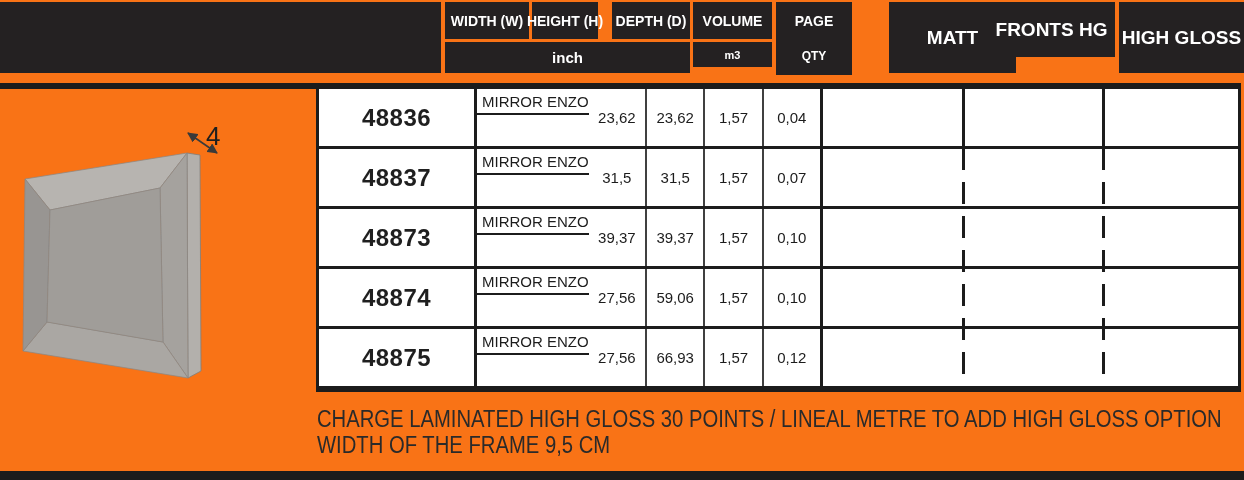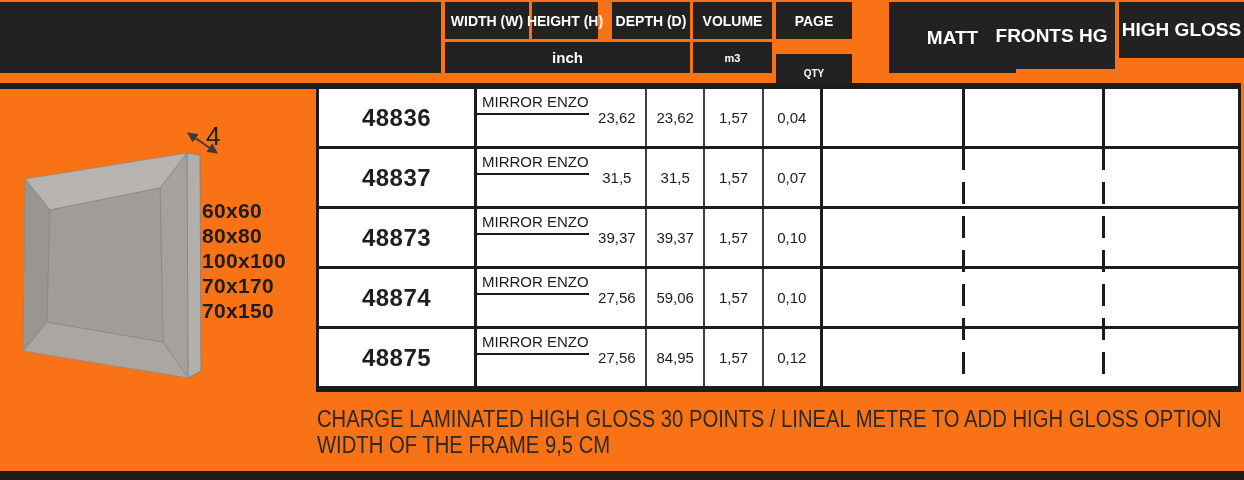--- a/index.html
+++ b/index.html
@@ -8,25 +8,25 @@
   
   .hcell{position:absolute;background:#242122;color:#ffffff;display:flex;
          align-items:center;justify-content:center;font-weight:bold;white-space:nowrap;}
   .hblock{left:0;top:2px;width:441px;height:71px;}
   .hw{left:445px;top:2px;width:84px;height:37px;font-size:14px;}
   .hh{left:532px;top:2px;width:66px;height:37px;font-size:14px;}
   .hd{left:612px;top:2px;width:78px;height:37px;font-size:14px;}
   .hv{left:693px;top:2px;width:79px;height:37px;font-size:14px;}
   .hp{left:776px;top:2px;width:76px;height:37px;font-size:14px;}
   .hinch{left:445px;top:42px;width:245px;height:31px;font-size:15px;}
-  .hm3{left:693px;top:42px;width:79px;height:31px;font-size:11px;}
-  .hqty{left:776px;top:54px;width:76px;height:39px;font-size:10px;}
+  .hm3{left:693px;top:42px;width:79px;height:25px;font-size:11px;}
+  .hqty{left:776px;top:36px;width:76px;height:39px;font-size:12px;}
   .hmatt{left:857px;top:2px;width:127px;height:71px;font-size:19px;margin-left:32px;}
-  .hfr{left:988px;top:2px;width:127px;height:67px;font-size:19px;}
-  .hhg{left:1119px;top:2px;width:125px;height:56px;font-size:19px;}
+  .hfr{left:988px;top:2px;width:127px;height:55px;font-size:19px;}
+  .hhg{left:1119px;top:2px;width:125px;height:71px;font-size:19px;}
   .divider{position:absolute;left:0;top:83px;width:1241px;height:6px;background:#1c1c1c;}
   .botbar{position:absolute;left:0;top:471px;width:1244px;height:9px;background:#1c1c1c;}
   
   .figsvg{position:absolute;left:10px;top:100px;width:220px;height:290px;}
   .sizes{position:absolute;left:202px;top:198px;font-size:21px;font-weight:bold;
          line-height:25px;color:#1d1d1d;letter-spacing:.3px;}
   
   .ptable{position:absolute;left:316px;top:89px;width:925px;height:303px;
           border:3px solid #1c1c1c;border-top:none;box-sizing:border-box;
           display:flex;flex-direction:column;background:#fff;}
@@ -88,27 +88,20 @@
     <polygon points="177,53 178,278 153,242 150,88" fill="#a5a29e" stroke="#8a8784" stroke-width="0.7"></polygon>
     <polygon points="178,278 13,251 37,222 153,242" fill="#aaa7a3" stroke="#8a8784" stroke-width="0.7"></polygon>
     <polygon points="15,79 40,110 37,222 13,251" fill="#989592" stroke="#8a8784" stroke-width="0.7"></polygon>
 
     <polygon points="40,110 150,88 153,242 37,222" fill="#a09d99" stroke="#8a8784" stroke-width="0.7"></polygon>
 
     <line x1="178" y1="33" x2="207" y2="53" stroke="#3a3a3a" stroke-width="1.6" marker-start="url(#ah)" marker-end="url(#ah)"></line>
     <text x="196" y="45" font-size="26" fill="#1f1f1f" font-family="Liberation Sans, sans-serif">4</text>
   </svg>
 
-  <div class="sizes">
-    <div>60x60</div>
-    <div>80x80</div>
-    <div>100x100</div>
-    <div>70x170</div>
-    <div>70x150</div>
-  </div>
 
   <div class="ptable">
 
     <div class="prow">
       <div class="ccode">48836</div>
       <div class="cmid">
         <div class="cname">MIRROR ENZO</div>
         <div class="cnums">
           <div class="cnum">23,62</div>
           <div class="cnum">23,62</div>
@@ -168,21 +161,21 @@
       <div class="cfin2"></div>
       <div class="cfin3"></div>
     </div>
 
     <div class="prow">
       <div class="ccode">48875</div>
       <div class="cmid">
         <div class="cname">MIRROR ENZO</div>
         <div class="cnums">
           <div class="cnum">27,56</div>
-          <div class="cnum">84,95</div>
+          <div class="cnum">66,93</div>
           <div class="cnum">1,57</div>
           <div class="cnum">0,12</div>
         </div>
       </div>
       <div class="cfin1"></div>
       <div class="cfin2"></div>
       <div class="cfin3"></div>
     </div>
 
     <div class="stripe s1"></div>

